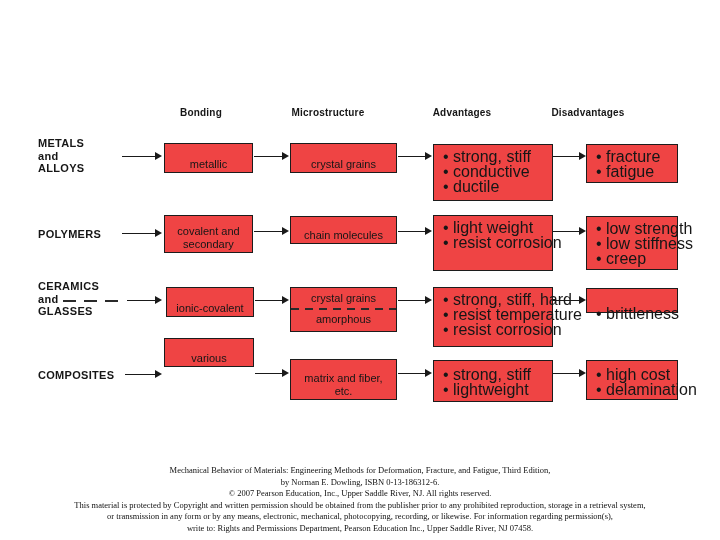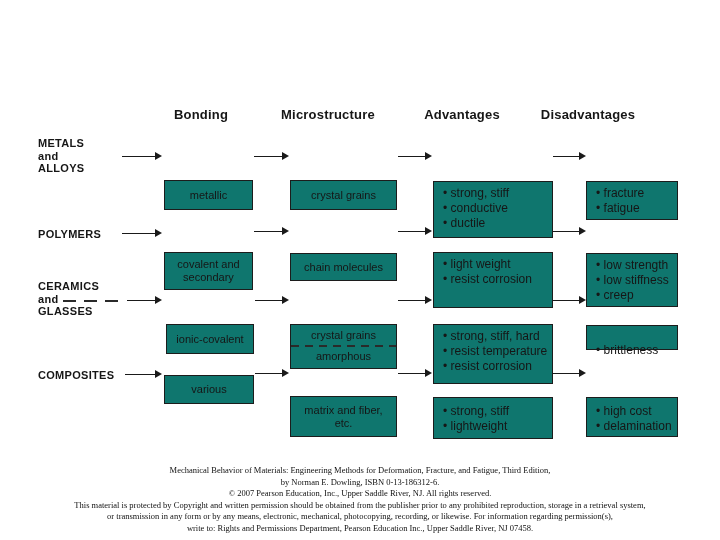--- a/index.html
+++ b/index.html
@@ -1,30 +1,30 @@
 <!DOCTYPE html>
 <html><head>
 <meta charset="utf-8">
 <style>
   html,body{margin:0;padding:0;background:#fff;}
   #canvas{position:relative;width:720px;height:540px;background:#fff;overflow:hidden;
           font-family:"Liberation Sans",sans-serif;color:#161616;}
 
-  .hdr{position:absolute;transform:translateX(-50%);font-weight:bold;font-size:13px;
+  .hdr{position:absolute;transform:translateX(-50%);font-weight:bold;font-size:10px;
        white-space:nowrap;letter-spacing:.2px;}
 
   .row-label{position:absolute;font-weight:bold;font-size:11px;line-height:12.5px;
              letter-spacing:.3px;white-space:nowrap;}
 
-  .node{position:absolute;box-sizing:border-box;border:1.6px solid #1c1c1c;background:#0f766e;
-        display:flex;align-items:center;justify-content:center;text-align:center;
-        font-size:11px;line-height:13px;padding:1px 3px;margin-top:37px;}
+  .node{position:absolute;box-sizing:border-box;border:1.6px solid #1c1c1c;background:#ef4444;
+        display:flex;align-items:flex-end;justify-content:center;text-align:center;
+        font-size:11px;line-height:13px;padding:1px 3px;}
 
   .node.bullets{display:block;text-align:left;padding:4px 4px 2px 9px;}
-  .bullets .b{white-space:nowrap;line-height:15px;font-size:12px;}
+  .bullets .b{white-space:nowrap;line-height:15px;font-size:16px;}
   .bullets .b::before{content:"• ";}
 
   .node.split{display:block;padding:0;}
   .split .cell{height:20px;display:flex;align-items:center;justify-content:center;
                font-size:11px;}
   .split .dashsep{height:2px;margin:0 0;
         background:repeating-linear-gradient(90deg,#2a2a2a 0 8px,transparent 8px 14px);}
 
   .arrow{position:absolute;height:0;border-top:1.6px solid #1a1a1a;}
   .arrow::after{content:"";position:absolute;right:-7px;top:-5px;width:0;height:0;

